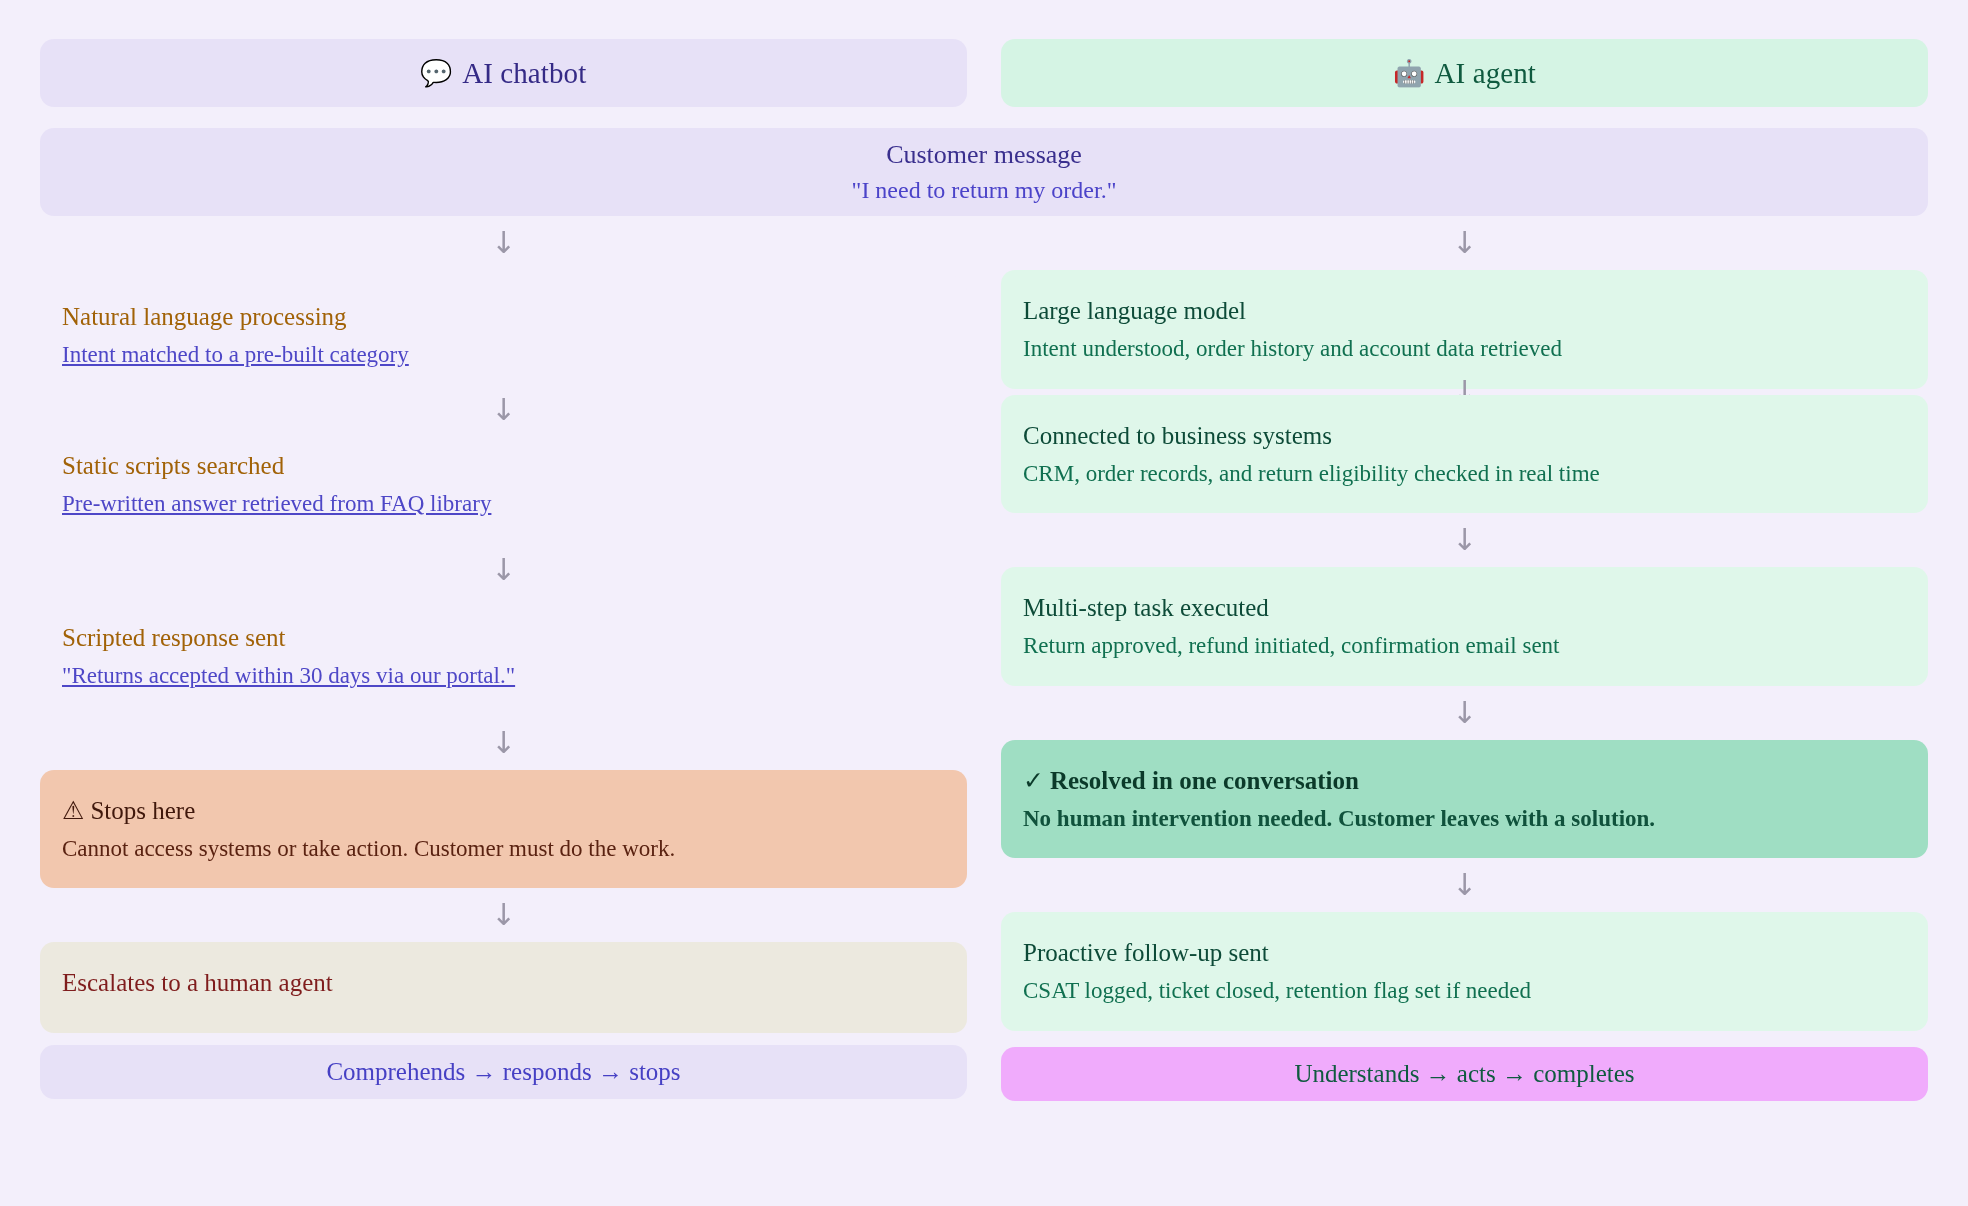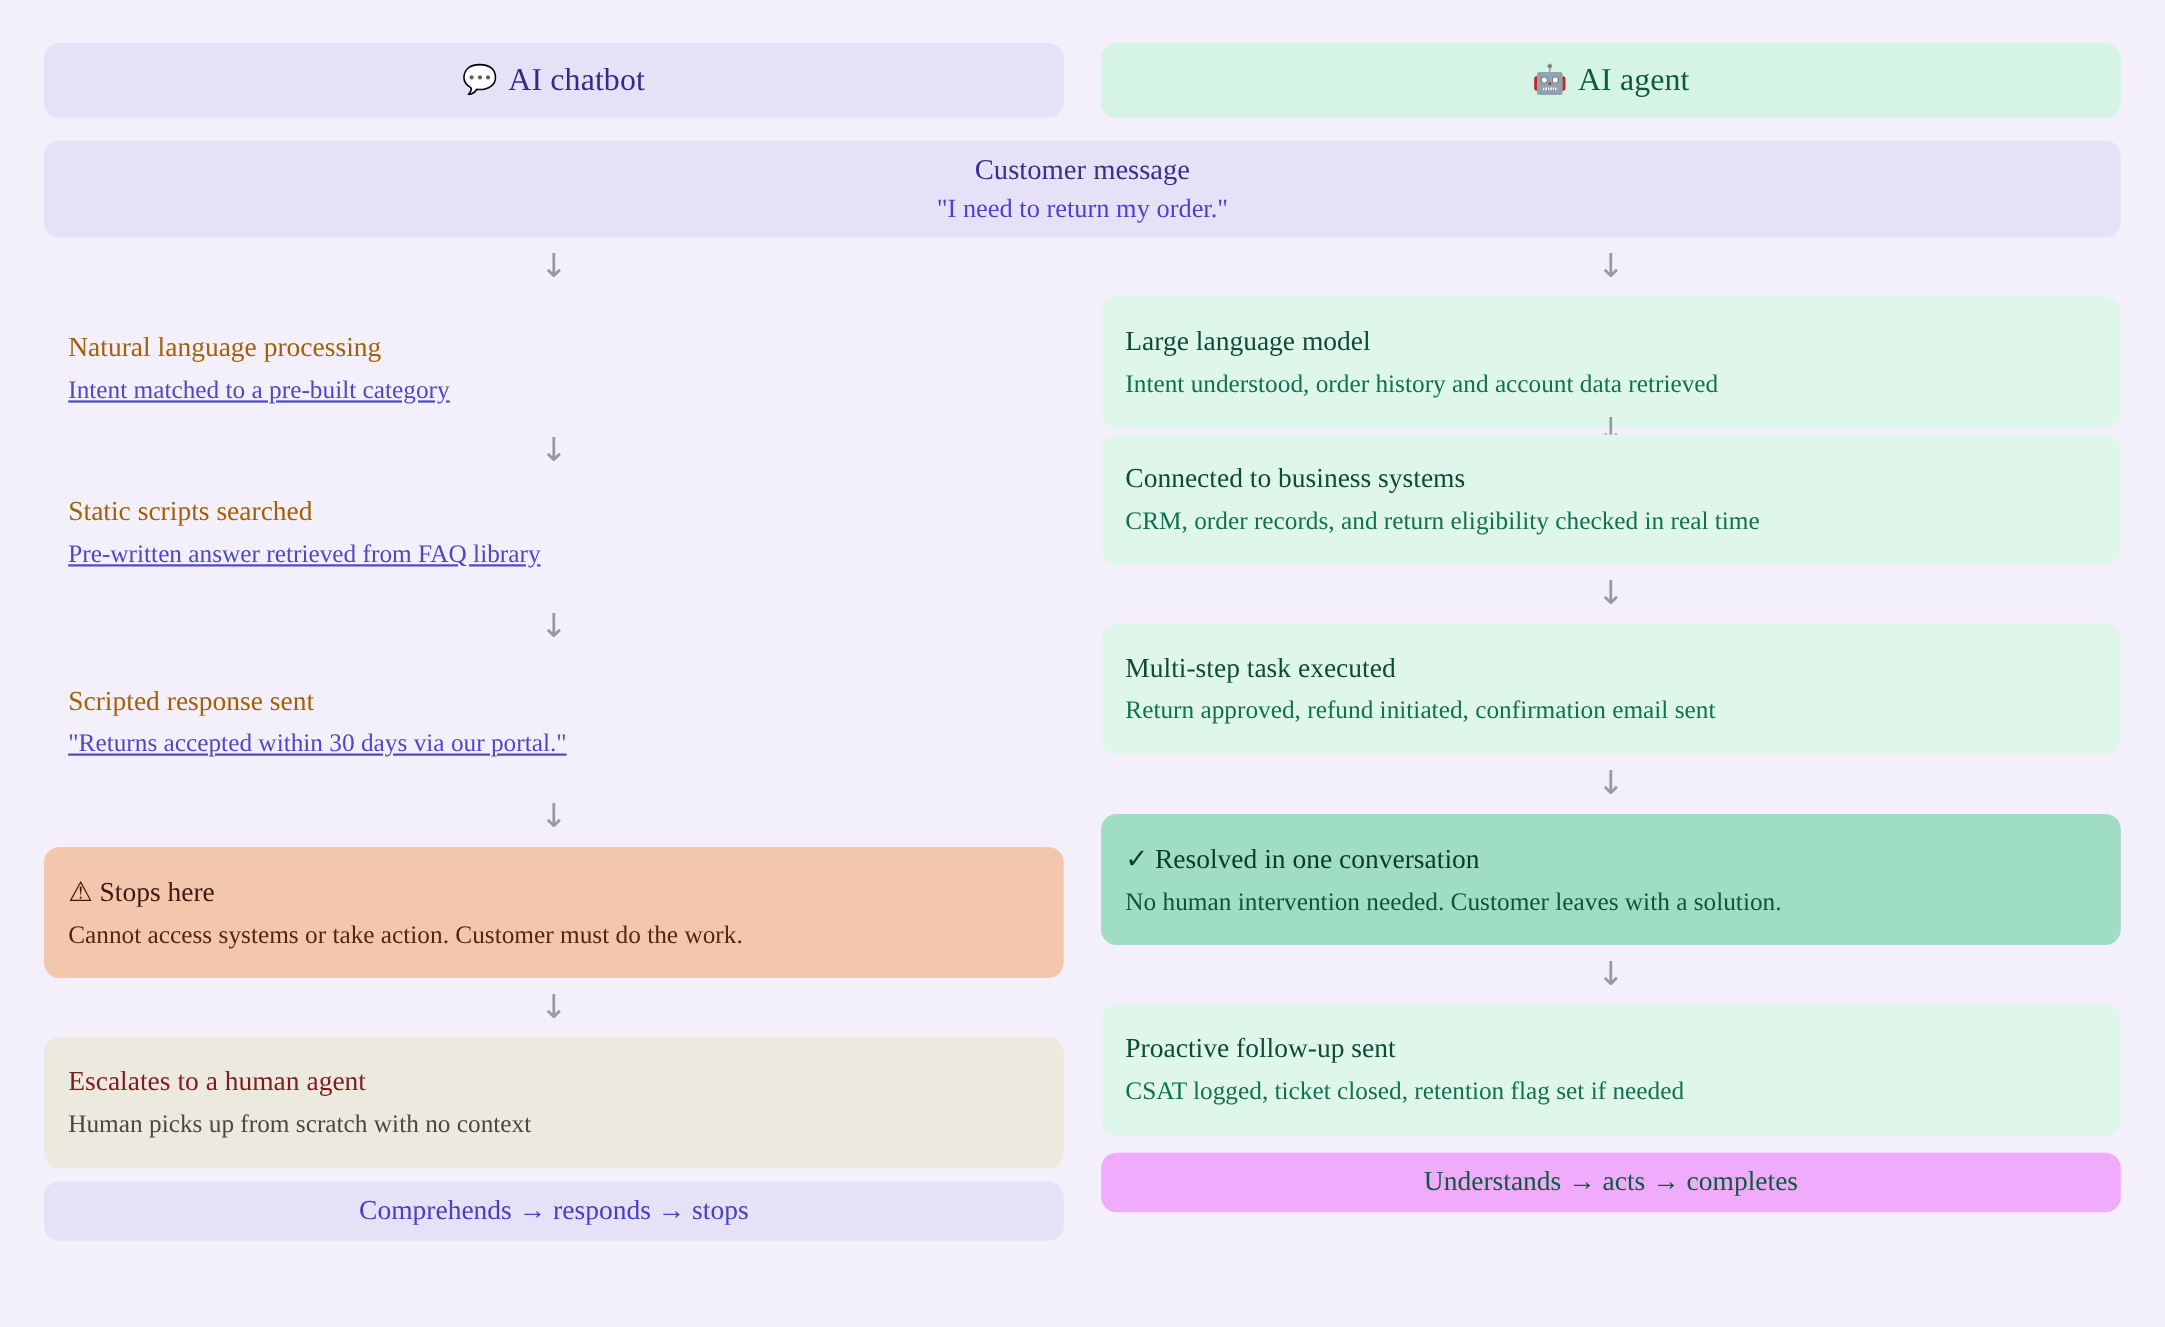--- a/index.html
+++ b/index.html
@@ -132,20 +132,21 @@
   
   .card.warn {
     background: #f2c7ae;
   }
   .card.warn .card-title { color: #40180c; }
   .card.warn .card-sub   { color: #5a2211; }
 
   
   .card.success {
     background: #9fdec3;
+    font-weight: bold;
   }
   .card.success .card-title { color: #0b3a2a; }
   .card.success .card-sub   { color: #10523c; }
 
   
   .card.beige {
     background: #ece9df;
   }
   .card.beige .card-title { color: #7f1d1d; }
   .card.beige .card-sub   { color: #4b4741; }
@@ -234,21 +235,20 @@
         <div class="card-title">
           <span class="glyph">⚠</span><span>Stops here</span>
         </div>
         <div class="card-sub">Cannot access systems or take action. Customer must do the work.</div>
       </div>
 
       <div class="arrow">↓</div>
 
       <div class="card beige">
         <div class="card-title">Escalates to a human agent</div>
-        <div class="card-sub">Human picks up from scratch with no context</div>
       </div>
 
       <div class="spacer-sm"></div>
 
       <div class="summary chatbot">Comprehends → responds → stops</div>
     </div>
 
     <div class="column right">
 
       <div class="arrow">↓</div>

